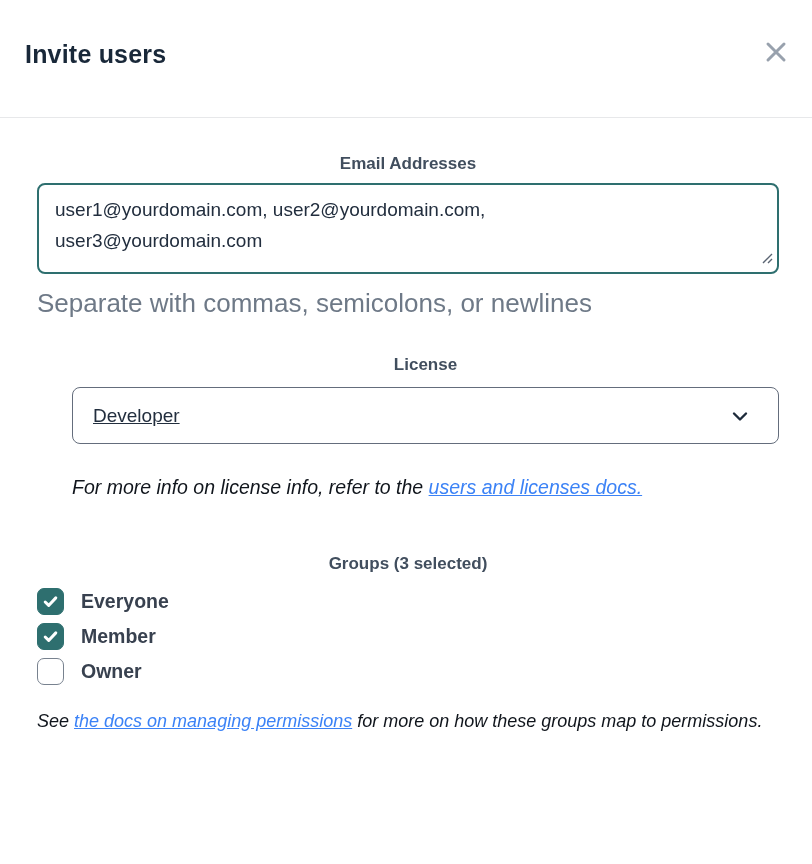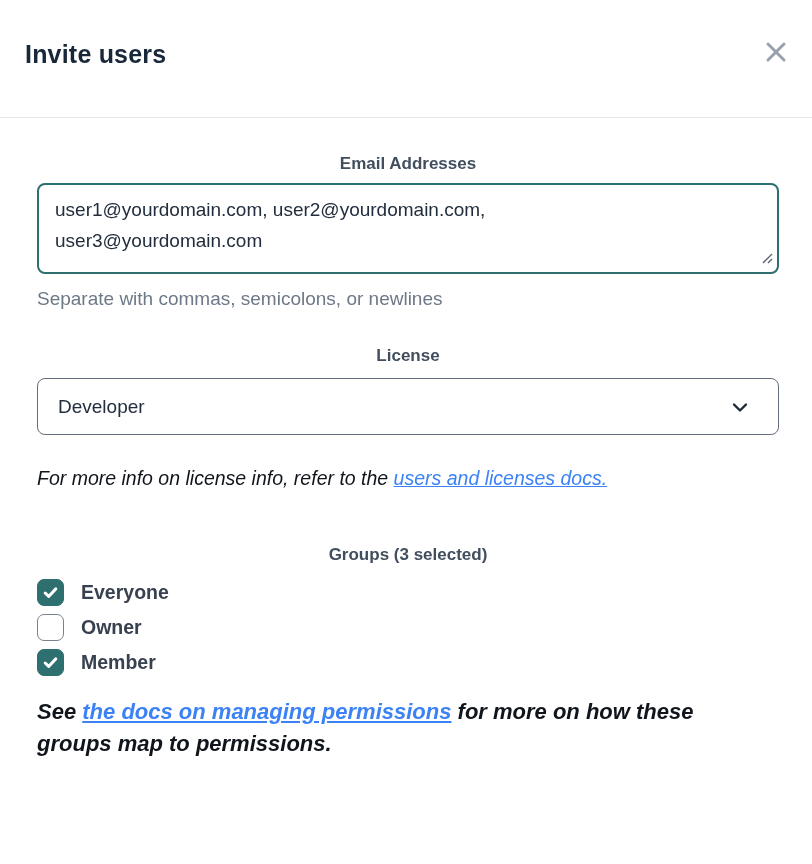--- a/index.html
+++ b/index.html
@@ -63,40 +63,40 @@
     background: #fff;
     display: block;
   }
   .resize-handle {
     position: absolute;
     right: 5px; bottom: 5px;
     pointer-events: none;
   }
   .helper-text {
     margin-top: 14px;
-    font-size: 19px;
+    font-size: 26px;
     color: #6e7987;
   }
 
   
-  .license-group { margin-top: 36px; }
+  .license-group { margin-top: 36px; margin-left: 35px; }
   .select-box {
     margin-top: 12px;
     width: 100%;
     height: 57px;
     border: 1px solid #646d7c;
     border-radius: 8px;
     background: #fff;
     display: flex;
     align-items: center;
     justify-content: space-between;
     padding: 0 26px 0 20px;
     cursor: pointer;
   }
-  .select-value { font-size: 19px; color: #222e3e; }
+  .select-value { font-size: 19px; color: #222e3e; text-decoration: underline; }
 
   .info-text {
     margin-top: 27px;
     font-size: 19.5px;
     font-style: italic;
     color: #10151c;
     line-height: 32px;
   }
   .info-text a, .teal-link {
     color: #3b82f6;
@@ -130,26 +130,25 @@
   .checkbox-label {
     margin-left: 17px;
     font-size: 19.5px;
     font-weight: 700;
     color: #38414f;
     text-align: center;
   }
 
   .note-text {
     margin-top: 20px;
-    font-size: 22px;
+    font-size: 18px;
     font-style: italic;
     color: #10151c;
     line-height: 32px;
     max-width: 730px;
-    font-weight: bold;
   }
 </style>
 </head>
 <body>
 
 <div class="modal">
 
   <div class="modal-header">
     <h1 class="modal-title">Invite users</h1>
     <button class="close-btn">
@@ -197,34 +196,34 @@
         <div class="checkbox-row">
           <span class="checkbox checked">
             <svg width="17" height="17" viewBox="0 0 16 16">
                 <path d="M3 8.5 L6.3 11.7 L13 4.6" stroke="#ffffff" stroke-width="2.8" fill="none" stroke-linecap="round" stroke-linejoin="round"></path>
               </svg>
           </span>
           <span class="checkbox-label">Everyone</span>
         </div>
 
         <div class="checkbox-row">
-          <span class="checkbox">
-            
-          </span>
-          <span class="checkbox-label">Owner</span>
-        </div>
-
-        <div class="checkbox-row">
           <span class="checkbox checked">
             <svg width="17" height="17" viewBox="0 0 16 16">
                 <path d="M3 8.5 L6.3 11.7 L13 4.6" stroke="#ffffff" stroke-width="2.8" fill="none" stroke-linecap="round" stroke-linejoin="round"></path>
               </svg>
           </span>
           <span class="checkbox-label">Member</span>
         </div>
 
+        <div class="checkbox-row">
+          <span class="checkbox">
+            
+          </span>
+          <span class="checkbox-label">Owner</span>
+        </div>
+
       </div>
 
       <p class="note-text"><span>See </span><a class="teal-link">the docs on managing permissions</a><span> for more on how these groups map to permissions.</span></p>
     </div>
 
   </div>
 </div>
 
 </body></html>

